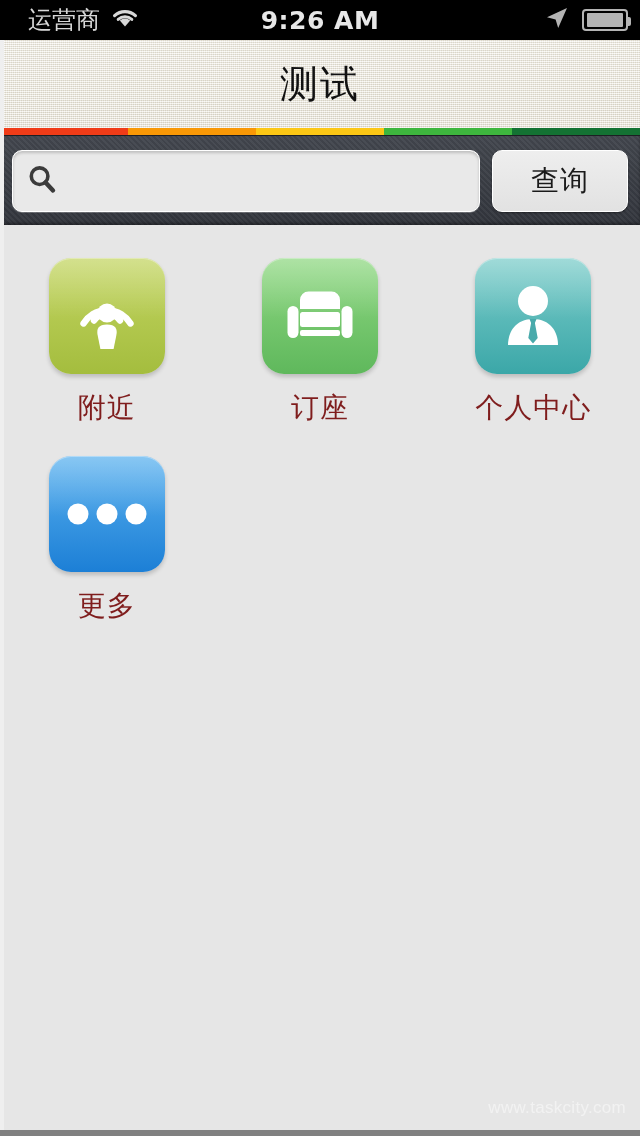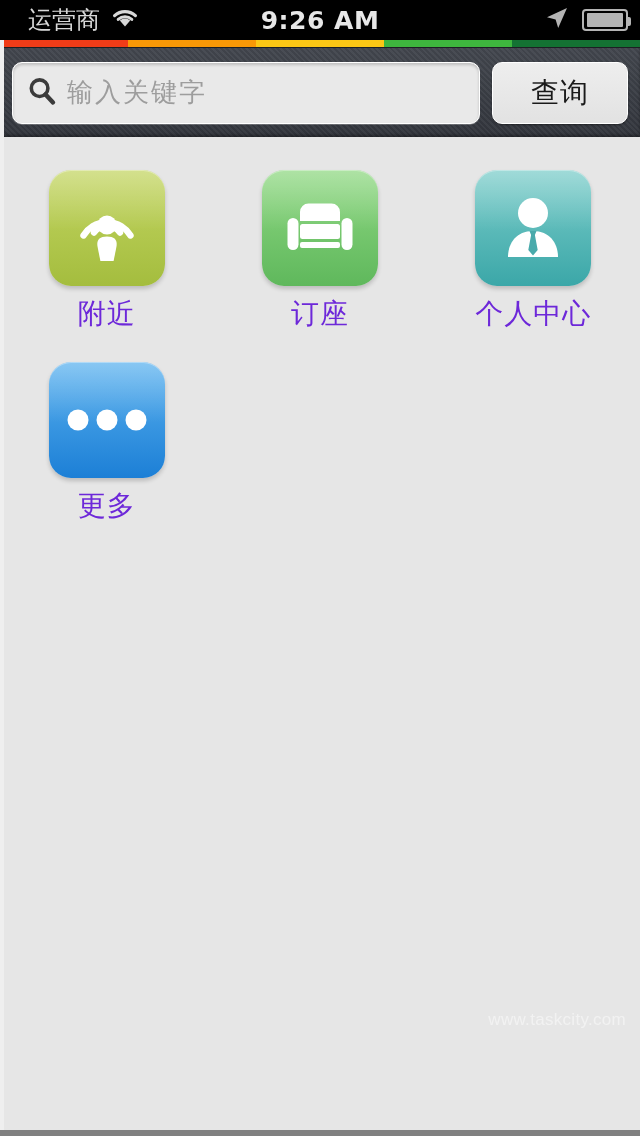--- a/index.html
+++ b/index.html
@@ -112,21 +112,21 @@
     box-shadow:0 3px 4px rgba(0,0,0,.18), inset 0 1px 0 rgba(255,255,255,.35);
     overflow:hidden;
   }
   .tile-icon::after {
     content:""; position:absolute; inset:0; border-radius:22px;
     background:linear-gradient(180deg,rgba(255,255,255,.28) 0%,rgba(255,255,255,0) 52%);
     pointer-events:none;
   }
   .tile-icon svg { position:relative; z-index:1; display:block; }
   .tile-label {
-    font-size:28px; color:#6d28d9; letter-spacing:1px; line-height:1;
+    font-size:28px; color:#7f1d1d; letter-spacing:1px; line-height:1;margin-top:6px;
   }
 
   
   .watermark {
     position:absolute; right:14px; bottom:18px;
     font-size:17px; color:#f2f2f2; letter-spacing:0.3px;
     font-family:"Liberation Sans",sans-serif;
   }
   
   .frame-l { position:absolute; left:0; top:40px; bottom:0; width:4px; background:#efefef; }
@@ -156,38 +156,40 @@
         <svg width="26" height="26" viewBox="0 0 26 26">
           <path d="M23 3 L3 12.2 L11.6 14.6 L14.2 23 Z" fill="#b4b4b4"></path>
         </svg>
       </span>
       <span class="batt">
         <span class="batt-fill"></span>
       </span>
     </div>
   </div>
 
+  <div class="titlebar">
+    <span class="title-text">测试</span>
+  </div>
 
   <div class="stripe">
       <span style="background: rgb(240, 60, 24); width: 20%;"></span>
       <span style="background: rgb(249, 152, 6); width: 20%;"></span>
       <span style="background: rgb(252, 199, 21); width: 20%;"></span>
       <span style="background: rgb(62, 182, 62); width: 20%;"></span>
       <span style="background: rgb(20, 114, 51); width: 20%;"></span>
     </div>
 
   <div class="searchbar">
     <div class="search-field">
       <span class="search-icon">
         <svg width="30" height="30" viewBox="0 0 30 30">
           <circle cx="12.6" cy="12.2" r="8.3" stroke="#3b3b3b" stroke-width="3.6" fill="none"></circle>
           <line x1="18.6" y1="18.4" x2="26" y2="26.5" stroke="#3b3b3b" stroke-width="4.4" stroke-linecap="round"></line>
         </svg>
       </span>
-      <span class="search-placeholder">输入关键字</span>
     </div>
     <div class="search-btn">查询</div>
   </div>
 
   <div class="content">
     <div class="grid">
         <div class="tile">
           <div class="tile-icon" style="background: linear-gradient(rgb(195, 213, 98) 0%, rgb(164, 189, 62) 100%);">
     <svg width="78" height="78" viewBox="0 0 78 78">
       <g fill="none" stroke="#ffffff" stroke-width="6.4" stroke-linecap="round">

